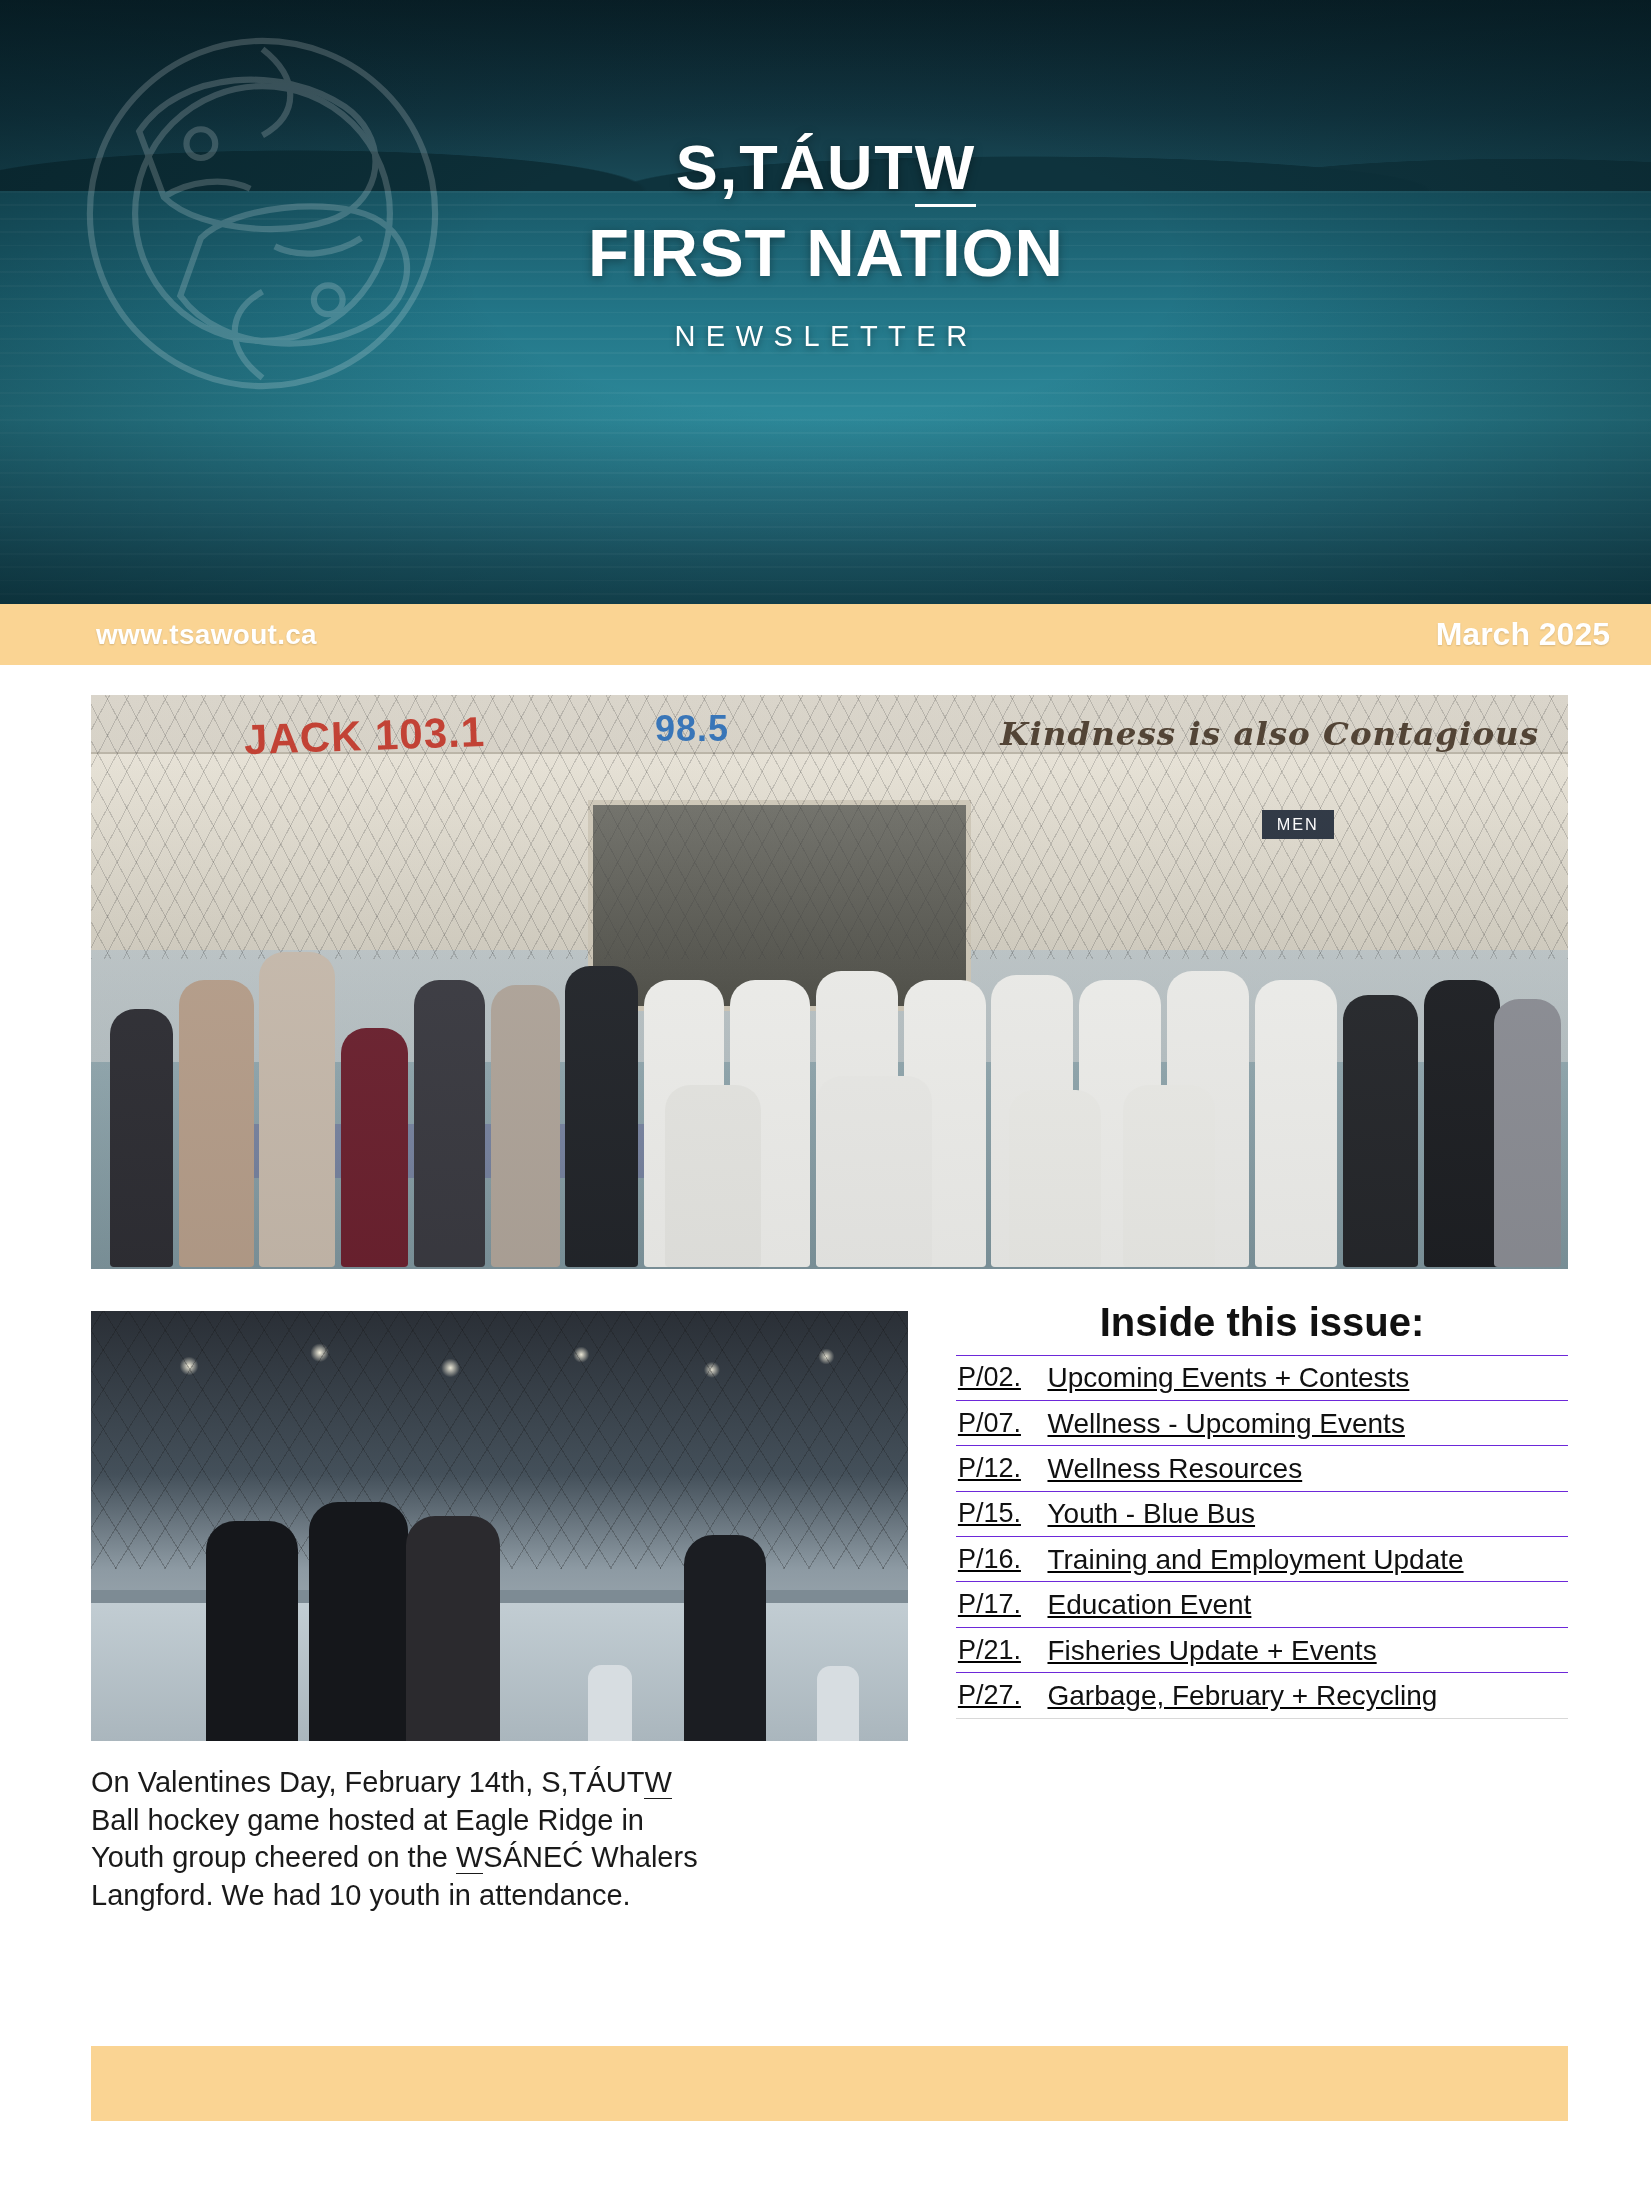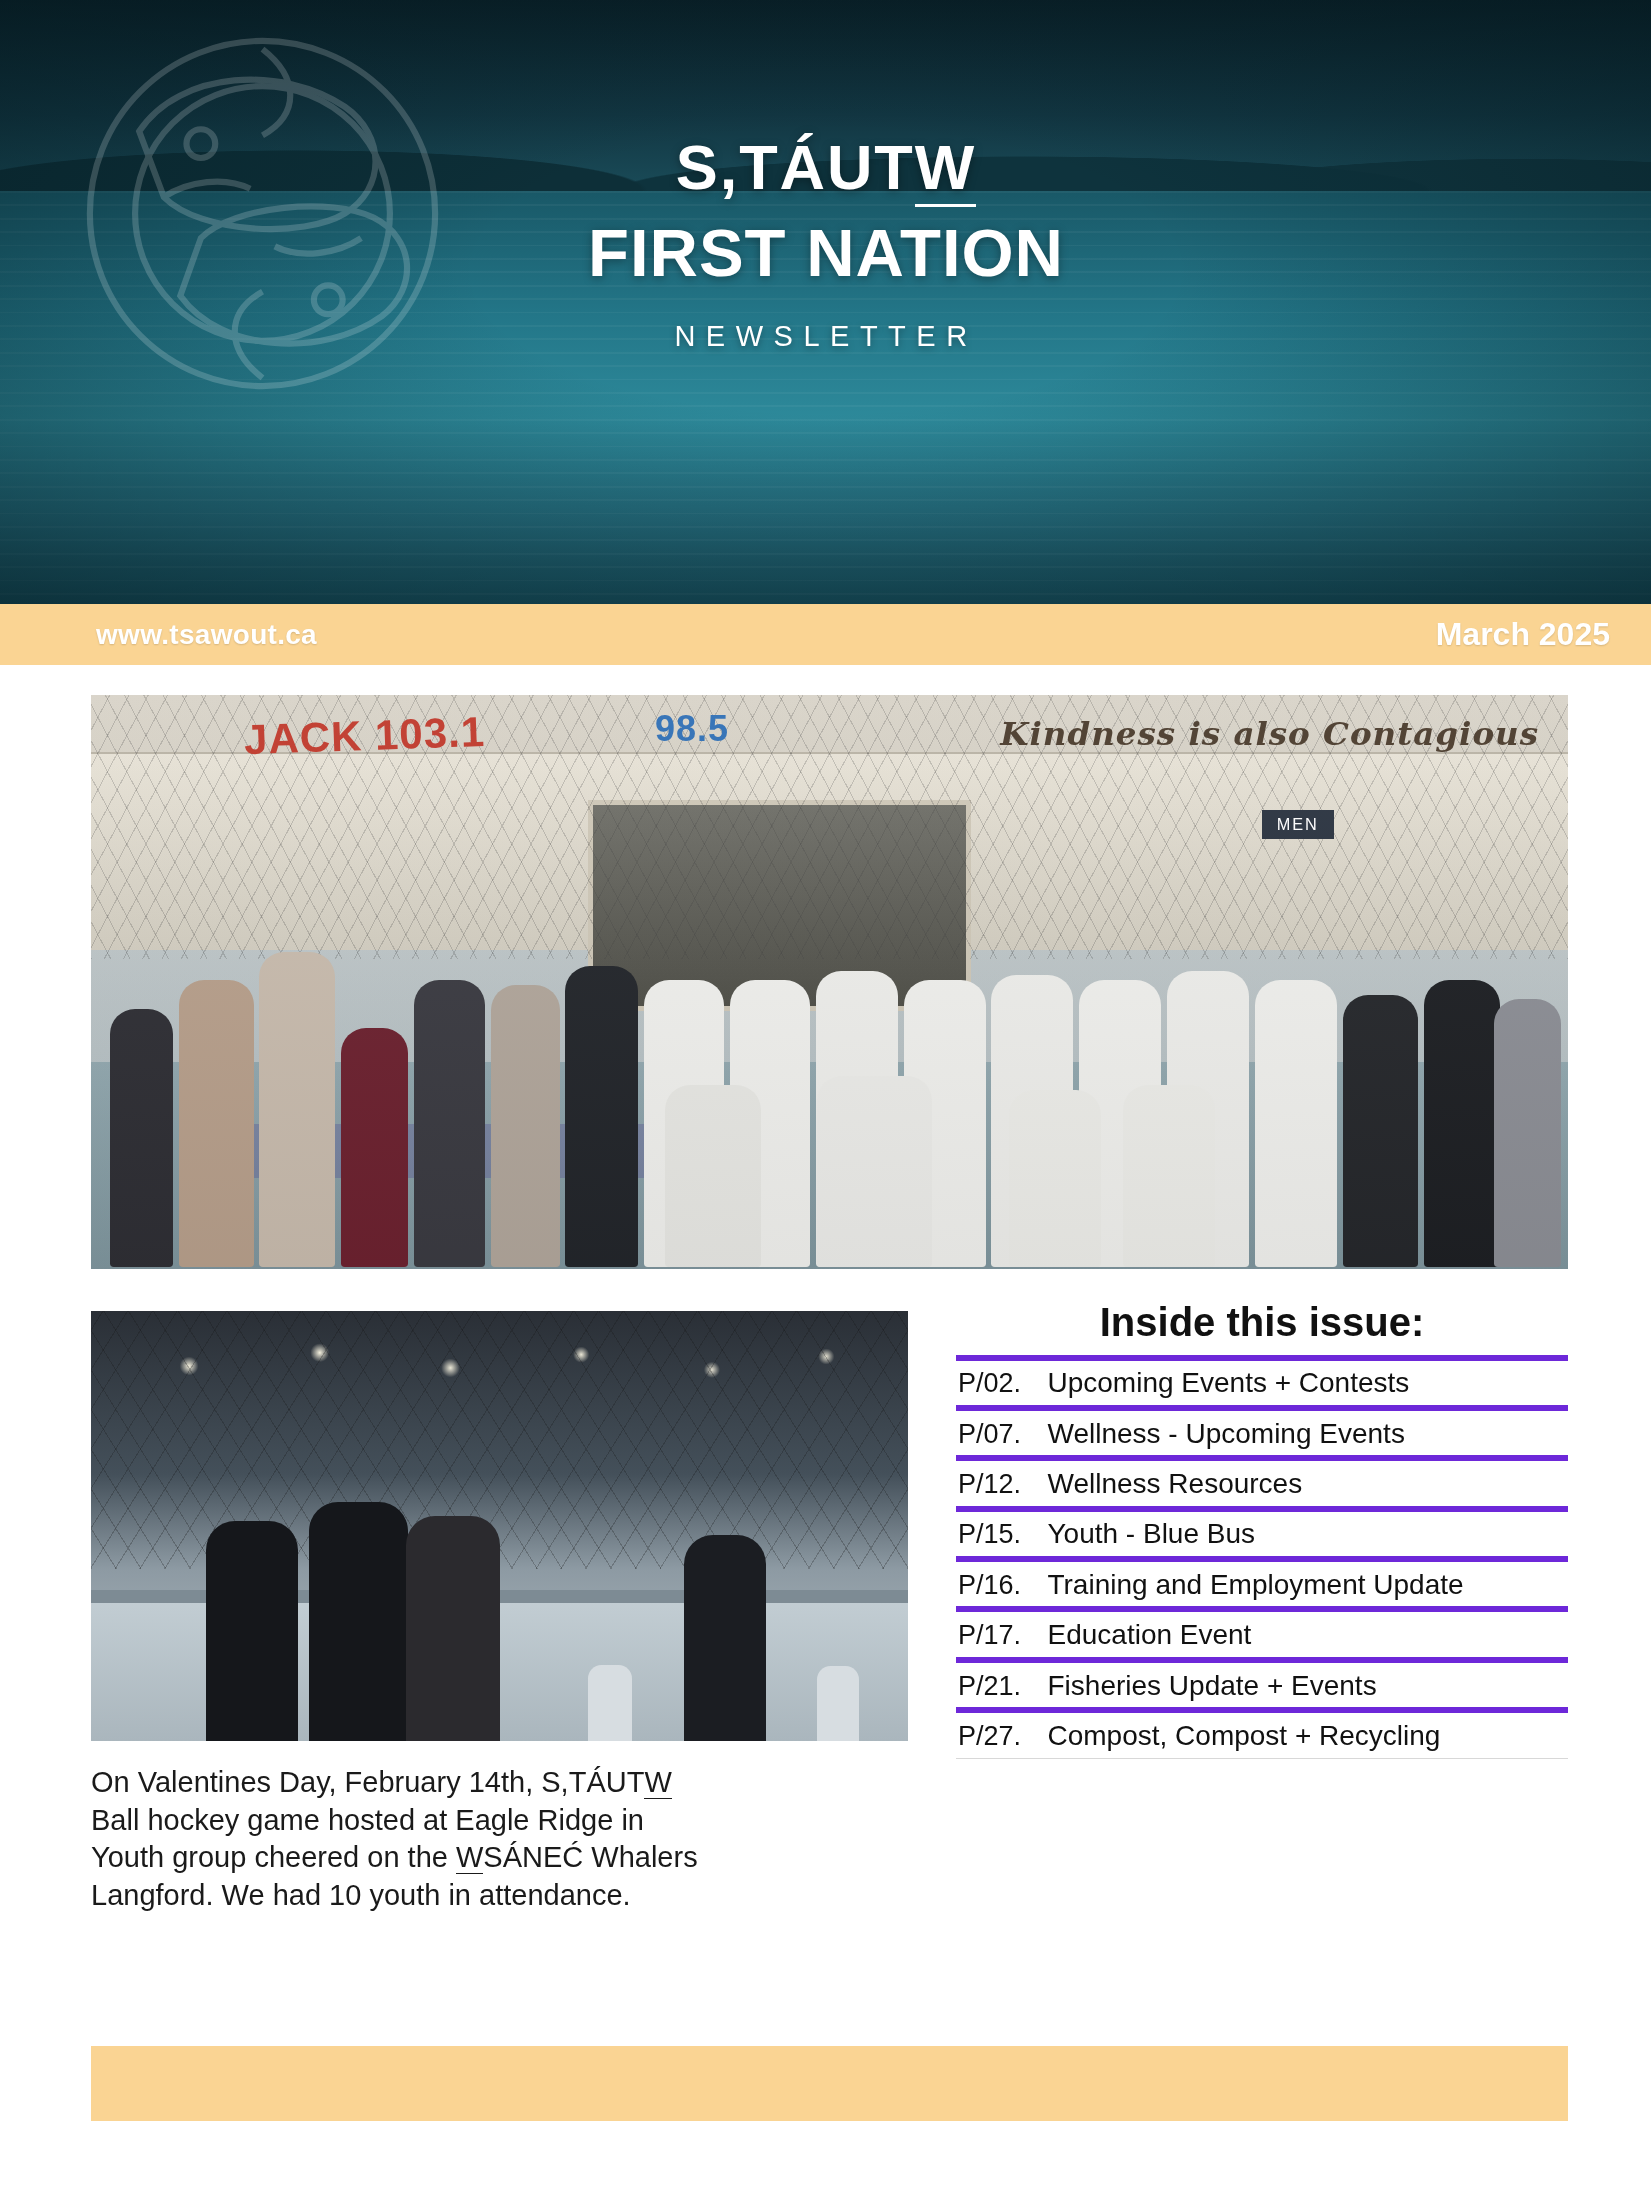--- a/index.html
+++ b/index.html
@@ -229,24 +229,25 @@
   }
   .issue h2 {
     margin: 0 0 9.6px 0;
     font-size: 40px;
     font-weight: bold;
     color: #111111;
     text-align: center;
   }
   .toc-row {
     display: flex;
-    align-items: flex-end;
+    align-items: flex-start;
     gap: 9.6px;
-    border-top: 6px solid #6d28d9;
+    border-top: 1px solid #6d28d9;
     padding: 6.7px 0 5.7px 1.9px;
+    text-decoration: underline;
   }
   .toc-row:last-child { border-bottom: 1px solid #d8d8d8; }
   .toc-page {
     font-size: 27px;
     color: #111111;
     min-width: 80px;
   }
   .toc-label {
     font-size: 28px;
     color: #111111;
@@ -382,18 +383,18 @@
   <div class="toc-row">
     <span class="toc-page">P/17.</span>
     <span class="toc-label">Education Event</span>
   </div>
   <div class="toc-row">
     <span class="toc-page">P/21.</span>
     <span class="toc-label">Fisheries Update + Events</span>
   </div>
   <div class="toc-row">
     <span class="toc-page">P/27.</span>
-    <span class="toc-label">Compost, Compost + Recycling</span>
+    <span class="toc-label">Garbage, February + Recycling</span>
   </div>
 </div>
 
 <div class="footer-bar"></div>
 
 
 </body></html>

